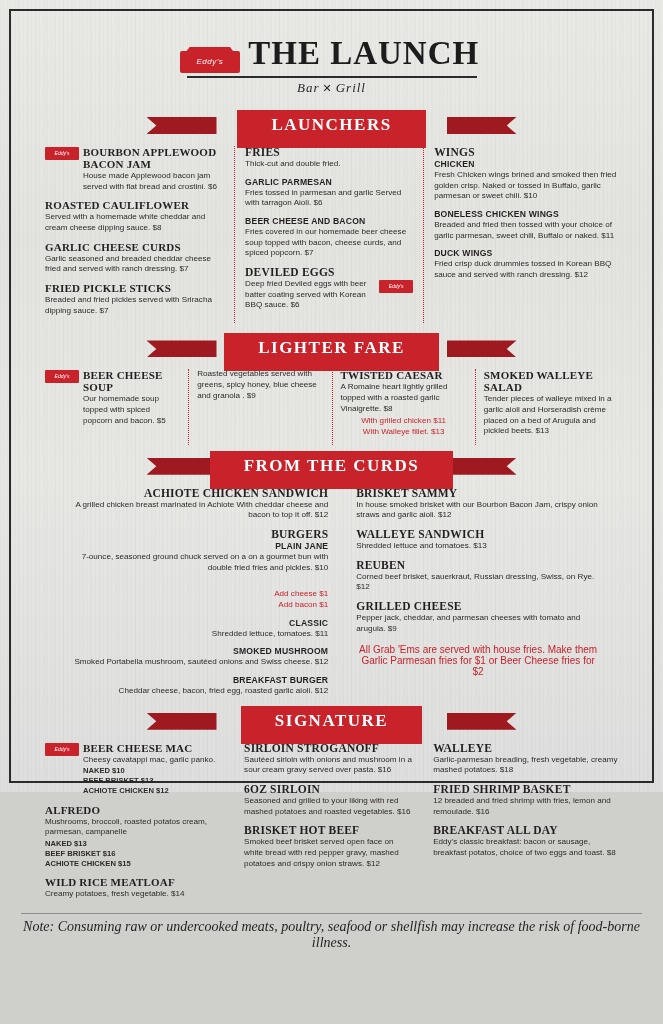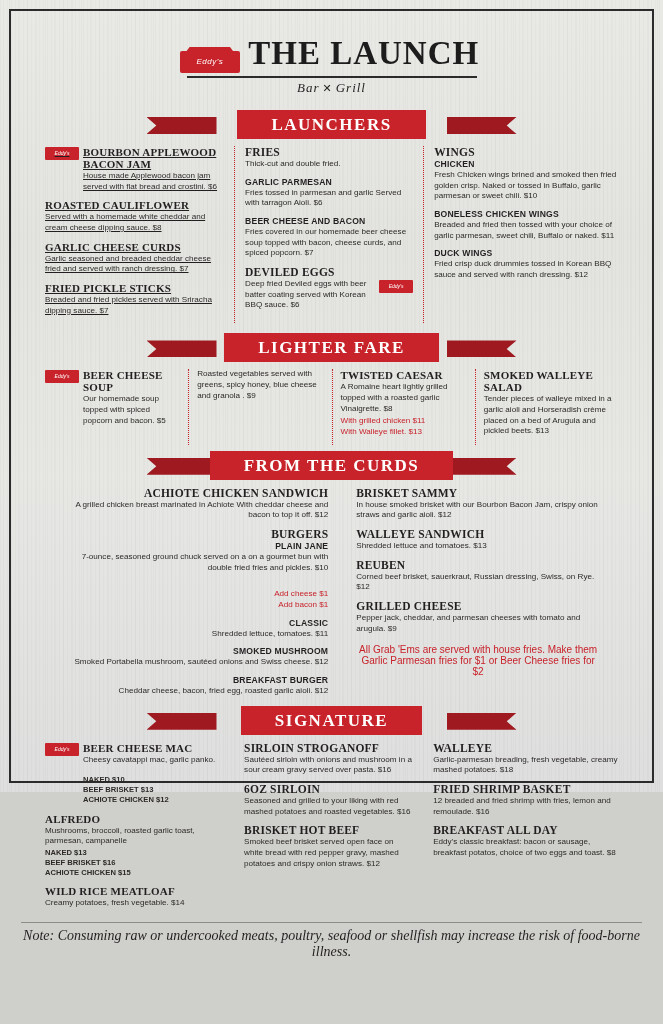--- a/index.html
+++ b/index.html
@@ -84,21 +84,21 @@
     height:30px;
   }
   .banner .ribbon{
     display:inline-block;
     background:#c8222a;
     color:#fff;
     font-family:"Liberation Serif", serif;
     font-weight:bold;
     font-size:17px;
     letter-spacing:1.5px;
-    padding:5px 34px 4px 34px;
+    padding:5px 34px 13px 34px;
     position:relative;
     z-index:2;
   }
   .banner .tail{
     position:absolute;top:7px;width:70px;height:17px;background:#9e1a20;z-index:1;
   }
   .banner .tail.left{left:50%;margin-left:-185px;clip-path:polygon(0 0,100% 0,100% 100%,0 100%,14% 50%);}
   .banner .tail.right{right:50%;margin-right:-185px;clip-path:polygon(0 0,100% 0,86% 50%,100% 100%,0 100%);}
 
   
@@ -180,21 +180,21 @@
     </div>
   </div>
 
   <div class="banner">
     <div class="tail left"></div>
     <div class="tail right"></div>
     <div class="ribbon">LAUNCHERS</div>
   </div>
 
   <div class="cols" style="padding:0 24px;">
-    <div class="col" style="width:33%;padding-right:10px;text-decoration:underline;">
+    <div class="col" style="width:33%;padding-right:10px;">
       <div class="with-tag">
         <span class="tag">Eddy's</span>
         <div class="body">
           <h3 class="item-title">BOURBON APPLEWOOD BACON JAM</h3>
           <p class="desc">House made Applewood bacon jam served with flat bread and crostini.  $6</p>
         </div>
       </div>
       <h3 class="item-title">ROASTED CAULIFLOWER</h3>
       <p class="desc">Served with a homemade white cheddar and cream cheese dipping sauce.  $8</p>
       <h3 class="item-title">GARLIC CHEESE CURDS</h3>
@@ -245,21 +245,21 @@
           <p class="desc">Our homemade soup topped with spiced popcorn and bacon.  $5</p>
         </div>
       </div>
     </div>
     <div class="col divider" style="width:25%;padding:0 8px;">
       <p class="desc">Roasted vegetables served with greens, spicy honey, blue cheese and granola .  $9</p>
     </div>
     <div class="col divider" style="width:25%;padding:0 8px;">
       <h3 class="item-title">TWISTED CAESAR</h3>
       <p class="desc">A Romaine heart lightly grilled topped with a roasted garlic Vinaigrette.  $8</p>
-      <p class="desc red" style="white-space:pre-line;margin-top:-5px;">With grilled chicken   $11
+      <p class="desc red" style="white-space:pre-line;margin-top:-5px;text-align:center;">With grilled chicken   $11
 With Walleye fillet.  $13</p>
     </div>
     <div class="col divider" style="width:25%;padding-left:8px;">
       <h3 class="item-title">SMOKED WALLEYE SALAD</h3>
       <p class="desc">Tender pieces of walleye mixed in a garlic aioli and Horseradish crème placed on a bed of Arugula and pickled beets.  $13</p>
     </div>
   </div>
 
   <div class="banner" style="margin-top:6px;">
     <div class="tail left"></div>
@@ -301,28 +301,28 @@
     <div class="tail right"></div>
     <div class="ribbon">SIGNATURE</div>
   </div>
 
   <div class="cols" style="padding:0 24px;">
     <div class="col" style="width:33%;padding-right:10px;">
       <div class="with-tag">
         <span class="tag">Eddy's</span>
         <div class="body">
           <h3 class="item-title">BEER CHEESE MAC</h3>
-          <p class="desc" style="margin-bottom:10px;">Cheesy cavatappi mac, garlic panko.</p>
+          <p class="desc" style="margin-bottom:1px;">Cheesy cavatappi mac, garlic panko.</p>
           <p class="desc" style="white-space:pre-line;font-weight:bold;font-size:7.6px;">NAKED $10
 BEEF BRISKET $13
 ACHIOTE CHICKEN $12</p>
         </div>
       </div>
       <h3 class="item-title">ALFREDO</h3>
-      <p class="desc" style="margin-bottom:1px;">Mushrooms, broccoli, roasted garlic toast, parmesan, campanelle</p>
+      <p class="desc" style="margin-bottom:1px;">Mushrooms, broccoli, roasted potatos cream, parmesan, campanelle</p>
       <p class="desc" style="white-space:pre-line;font-weight:bold;font-size:7.6px;">NAKED $13
 BEEF BRISKET $16
 ACHIOTE CHICKEN $15</p>
       <h3 class="item-title">WILD RICE MEATLOAF</h3>
       <p class="desc">Creamy potatoes, fresh vegetable.  $14</p>
     </div>
     <div class="col" style="width:33%;padding:0 10px;">
       <h3 class="item-title big">SIRLOIN STROGANOFF</h3>
       <p class="desc">Sautéed sirloin with onions and mushroom in a sour cream gravy served over pasta.  $16</p>
       <h3 class="item-title big">6OZ SIRLOIN</h3>

